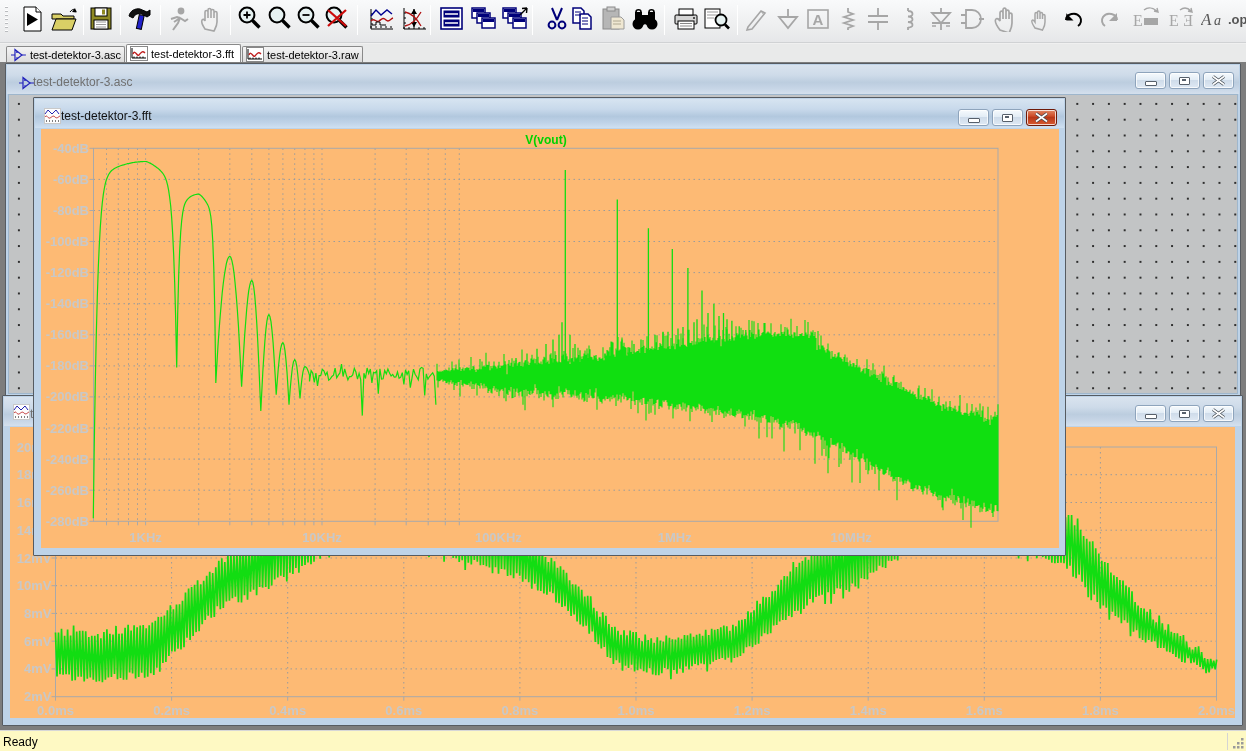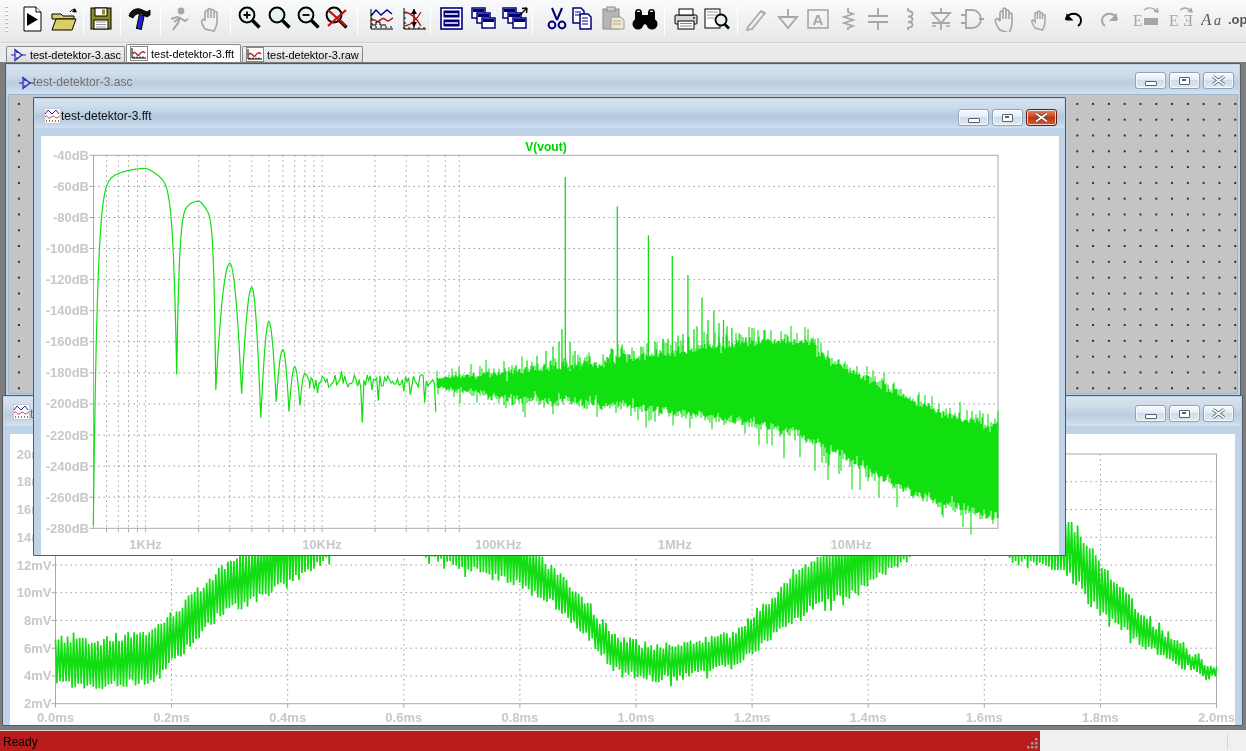--- a/index.html
+++ b/index.html
@@ -5,24 +5,24 @@
 .toolbar { position:absolute; left:0; top:0; width:1246px; height:43px; background:linear-gradient(#f9fafb,#ecedee 70%,#e6e7e9); border-bottom:1px solid #d0d2d4; }
 .tabbar { position:absolute; left:0; top:44px; width:1246px; height:18px; background:#e9eaea; }
 .tab { position:absolute; top:2px; height:16px; border:1px solid #898989; border-bottom:none; border-radius:2px 2px 0 0; background:linear-gradient(#f4f4f4,#dcdcdc); font-size:11px; color:#000; display:flex; align-items:center; padding:0 3px; gap:3px; white-space:nowrap; overflow:hidden; }
 .tab.active { top:0px; height:18px; background:#fff; z-index:2; }
 .mdi { position:absolute; left:0; top:62px; width:1246px; height:668px; background:#7d7d7d; overflow:hidden; }
 .win { position:absolute; border:1px solid #565b61; background:#bed3e8; border-radius:1px; }
 .tbar { position:absolute; left:1px; top:1px; right:1px; height:29px; background:linear-gradient(#d7e4f1 0%,#c8d9eb 35%,#b2c8de 60%,#bed2e7 80%,#cfe0f1 100%); }
 .tbar.inactive { background:linear-gradient(#d9e3ee 0%,#cedbe9 35%,#bccddf 60%,#c6d5e6 80%,#d4e0ed 100%); }
 .tbar .ttl { position:absolute; left:26px; top:10px; font-size:12px; color:#111; white-space:nowrap; }
 .tbar.inactive .ttl { color:#707070; }
-.content { position:absolute; background:#ffffff;margin-top:7px; }
+.content { position:absolute; background:#fdba74; }
 .pl { font:bold 13px "Liberation Sans"; fill:#c8c8c8; }
 .pt { font:bold 12px "Liberation Sans"; fill:#00d200; }
-.statusbar { position:absolute; left:0; top:730px; width:1040px; height:21px; background:#b91c1c; border-top:1px solid #d7d7d7; font-size:12px; color:#000; }
+.statusbar { position:absolute; left:0; top:730px; width:1246px; height:21px; background:#fef9c3; border-top:1px solid #d7d7d7; font-size:12px; color:#000; }
 </style></head><body>
 <div class="toolbar">
     <div style="position:absolute;left:21px;top:6px;width:24px;height:26px"><svg width="24" height="26" viewBox="0 0 24 26" style="">
         <path d="M3 1h12l5 5v19H3z" fill="#fff" stroke="#000"></path>
         <path d="M15 1v5h5" fill="#fff" stroke="#000"></path>
         <path d="M6 7l11 6.5L6 20z" fill="#000"></path>
       </svg></div>
 <div style="position:absolute;left:50px;top:6px;width:28px;height:26px"><svg width="28" height="26" viewBox="0 0 28 26" style="">
         <path d="M2 8h9l2 2h11v3H2z" fill="#d9cf66" stroke="#000"></path>
         <path d="M2 24L6 13h20l-4 11z" fill="#d9cf66" stroke="#000"></path>

